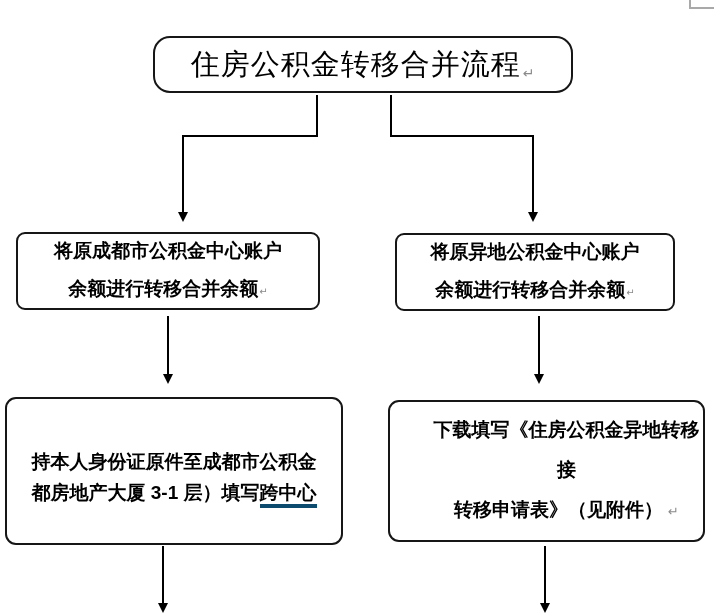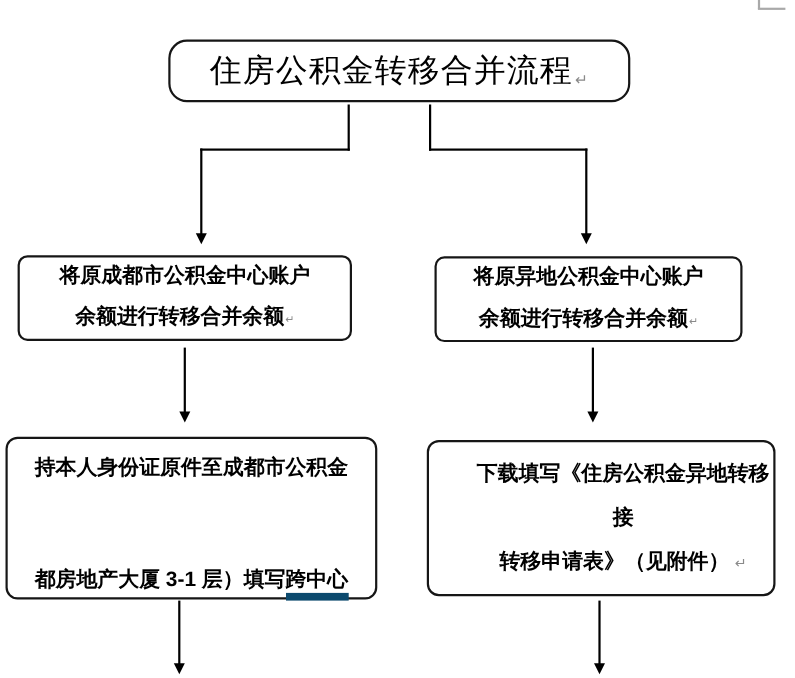--- a/index.html
+++ b/index.html
@@ -20,28 +20,28 @@
     text-align:center;box-sizing:border-box;
   }
   .title-box{
     left:153px;top:36px;width:420px;height:57px;
     font-size:29px;font-weight:400;letter-spacing:1px;
     flex-direction:row;align-items:center;border-radius:17px;
   }
   .box-l1{left:16px;top:232px;width:304px;height:78px;font-size:19px;font-weight:700;line-height:38px;}
   .box-r1{left:395px;top:233px;width:280px;height:78px;font-size:19px;font-weight:700;line-height:38px;}
   .box-l2{left:5px;top:397px;width:338px;height:148px;border-radius:11px;
-          font-size:19px;font-weight:700;line-height:31px;justify-content:space-between;padding-top:11px;}
+          font-size:19px;font-weight:700;line-height:31px;justify-content:center;padding-top:11px;}
   .box-r2{left:388px;top:400px;width:317px;height:142px;border-radius:11px;
           font-size:19px;font-weight:700;line-height:40px;padding-left:40px;}
   .ret{color:#8a8a8a;font-weight:400;}
   .ret-title{font-size:14px;margin-left:2px;align-self:flex-end;padding-bottom:10px;}
   .ret-sm{font-size:10px;margin-left:1px;}
   .ret-md{font-size:13px;margin-left:5px;}
-  .grammar-underline{border-bottom:7px solid #0c4a6e;padding-bottom:1px;}
+  .grammar-underline{border-bottom:4px solid #0c4a6e;padding-bottom:1px;}
   
   .c-v-left  {left:316px;top:95px;width:2px;height:42px;}
   .c-v-right {left:390px;top:95px;width:2px;height:42px;}
   .c-h-left  {left:182px;top:135px;width:136px;height:2px;}
   .c-h-right {left:390px;top:135px;width:144px;height:2px;}
   .c-d-left  {left:182px;top:135px;width:2px;height:78px;}
   .c-d-right {left:532px;top:135px;width:2px;height:78px;}
   .c-d-left-head {left:178px;top:212px;}
   .c-d-right-head{left:528px;top:212px;}
   .a-mid-left  {left:167px;top:316px;width:2px;height:60px;}

